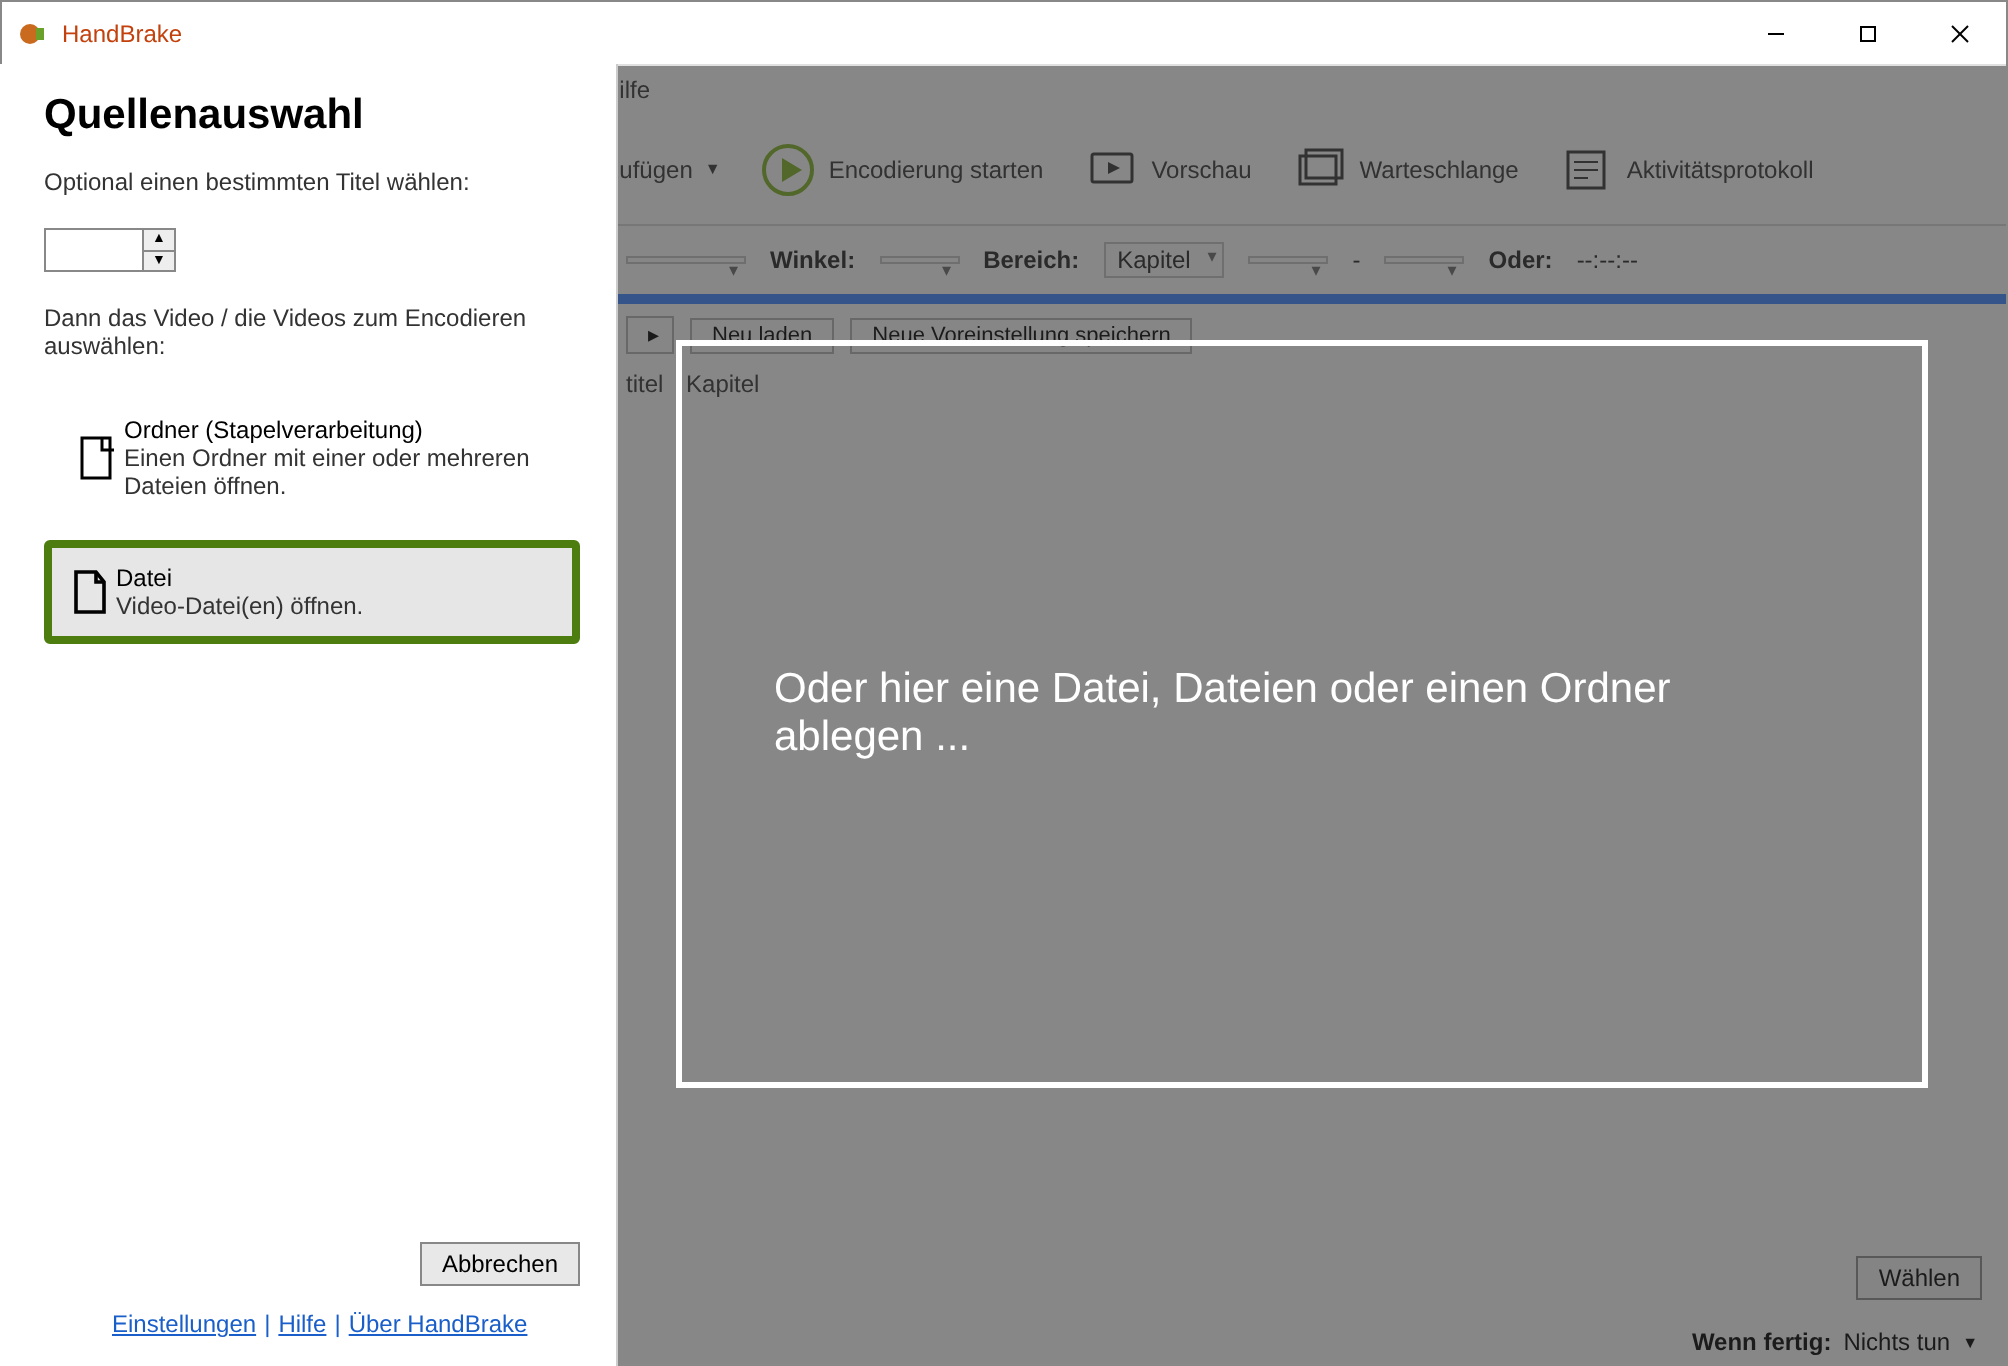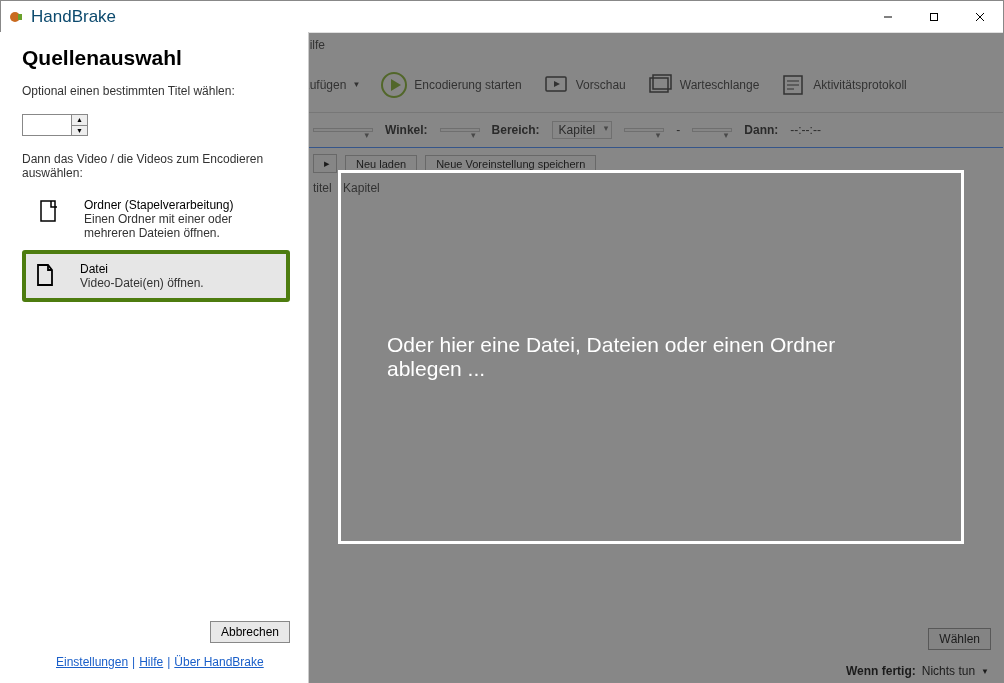--- a/index.html
+++ b/index.html
@@ -1,38 +1,38 @@
 <!DOCTYPE html>
 <html><head>
 <meta charset="utf-8">
 <style>
 * { box-sizing: border-box; margin: 0; padding: 0; font-family: 'Segoe UI', Tahoma, sans-serif; }
 body { width: 1004px; height: 683px; overflow: hidden; border: 1px solid #888; background: #f0f0f0; }
 
 
 .titlebar { height: 32px; background: #fff; display: flex; align-items: center; padding-left: 8px; border-bottom: 1px solid #e0e0e0; }
 .titlebar .app-icon { width: 16px; height: 16px; margin-right: 6px; display:flex;align-items:center;justify-content:center;}
-.titlebar .title { font-size: 17px; color: #0c4a6e; flex: 1; }
+.titlebar .title { font-size: 12px; color: #c2410c; flex: 1; }
 .win-controls { display: flex; height: 100%; }
 .win-btn { width: 46px; display: flex; align-items: center; justify-content: center; font-size: 10px; cursor: default; }
 
 .app-body { display: flex; height: calc(100% - 32px); position: relative; }
 
 
 .main { flex: 1; position: relative; background: #f0f0f0; }
 .dim-overlay { position:absolute; inset:0; background: rgba(50,50,50,0.55); z-index: 5; pointer-events: none; }
 
 .menubar { height: 24px; display:flex; align-items:center; padding: 0 6px; font-size:12px; color:#333;}
 .menubar span{ margin-right:14px;}
 
 .toolbar { height: 56px; display:flex; align-items:center; padding:4px 8px; gap:4px; border-bottom:1px solid #ccc;}
 .tool-btn { display:flex; align-items:center; gap:6px; padding:4px 8px; font-size:12px; color:#333; }
 .tool-btn .ticon{width:28px;height:28px;display:flex;align-items:center;justify-content:center;}
 
-.params { padding:8px 12px; font-size:12px; display:flex; gap:12px; align-items:center; color:#222; border-bottom:1px solid #3b82f6;}
+.params { padding:8px 12px; font-size:12px; display:flex; gap:12px; align-items:center; color:#222; border-bottom:5px solid #3b82f6;}
 .params .lbl{font-weight:bold;}
 .select-fake{background:#eee; border:1px solid #bbb; padding:1px 16px 1px 6px; font-size:12px; position:relative;}
 .select-fake::after{content:"▾"; position:absolute; right:3px; top:1px; font-size:9px; color:#666;}
 
 .preset-row{padding:6px 12px; display:flex; gap:8px; align-items:center; font-size:12px;}
 .small-btn{border:1px solid #aaa; background:#eee; padding:2px 10px; font-size:11px;}
 
 .tabs-row{padding:2px 12px; font-size:12px; color:#333;}
 .tabs-row span{margin-right:8px;}
 
@@ -48,21 +48,21 @@
 
 .side-panel{ position:absolute; left:0; top:32px; width:309px; height:calc(100% - 32px); background:#fff; z-index:30; display:flex; flex-direction:column; padding:14px 18px 14px 22px; border-right:1px solid #ccc;}
 .side-panel h1{ font-size:21px; font-weight:600; margin-bottom:14px;}
 .side-panel .hint{ font-size:12px; color:#333; margin-bottom:16px; }
 .spinner{display:inline-flex; border:1px solid #888; height:22px;}
 .spinner input{width:48px; border:none; padding:0 4px; font-size:12px;}
 .spinner .arrows{width:16px; display:flex; flex-direction:column; border-left:1px solid #888;}
 .spinner .arrows div{flex:1; font-size:7px; display:flex;align-items:center;justify-content:center; background:#eee; border-bottom:1px solid #888;}
 .spinner .arrows div:last-child{border-bottom:none;}
 
-.src-option{ display:flex; gap:24px; padding:8px; border-radius:3px; margin-top:2px; align-items:flex-start;}
+.src-option{ display:flex; gap:2px; padding:8px; border-radius:3px; margin-top:12px; align-items:center;}
 .src-option.selected{ border:4px solid #4d7c0f; background:#e6e6e6;}
 .src-option .oicon{width:22px; height:26px; flex-shrink:0; display:flex;align-items:center;justify-content:center;}
 .src-option .otitle{font-size:12px; font-weight:400;}
 .src-option .odesc{font-size:12px; color:#333;}
 
 .side-bottom{margin-top:auto; display:flex; flex-direction:column; gap:12px; align-items:flex-end;}
 .links{ font-size:12px; color:#1a5fc9; align-self:flex-start; padding-left:34px;}
 .links a{color:#1a5fc9; text-decoration:underline; cursor:pointer;}
 .links .sep{ color:#1a5fc9; margin:0 4px;}
 </style>
@@ -149,21 +149,21 @@
 
     <div class="params" style="margin-left:300px;">
       <span class="select-fake" style="width:60px;"></span>
       <span class="lbl">Winkel:</span>
       <span class="select-fake" style="width:40px;"></span>
       <span class="lbl">Bereich:</span>
       <span class="select-fake">Kapitel</span>
       <span class="select-fake" style="width:40px;"></span>
       <span>-</span>
       <span class="select-fake" style="width:40px;"></span>
-      <span class="lbl">Dann:</span>
+      <span class="lbl">Oder:</span>
       <span>--:--:--</span>
     </div>
 
     <div class="preset-row" style="margin-left:300px;">
       <span class="small-btn" style="width:24px;text-align:center;">▸</span>
       <span class="small-btn">Neu laden</span>
       <span class="small-btn">Neue Voreinstellung speichern</span>
     </div>
 
     <div class="tabs-row" style="margin-left:300px;">

